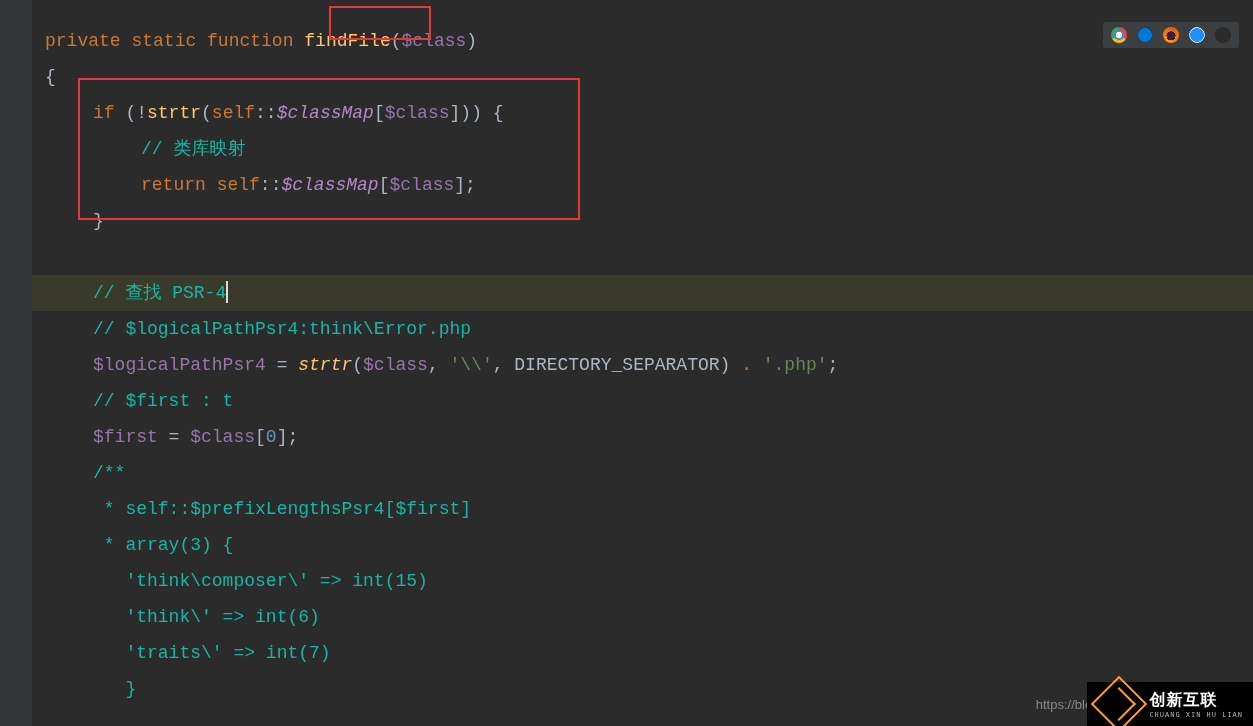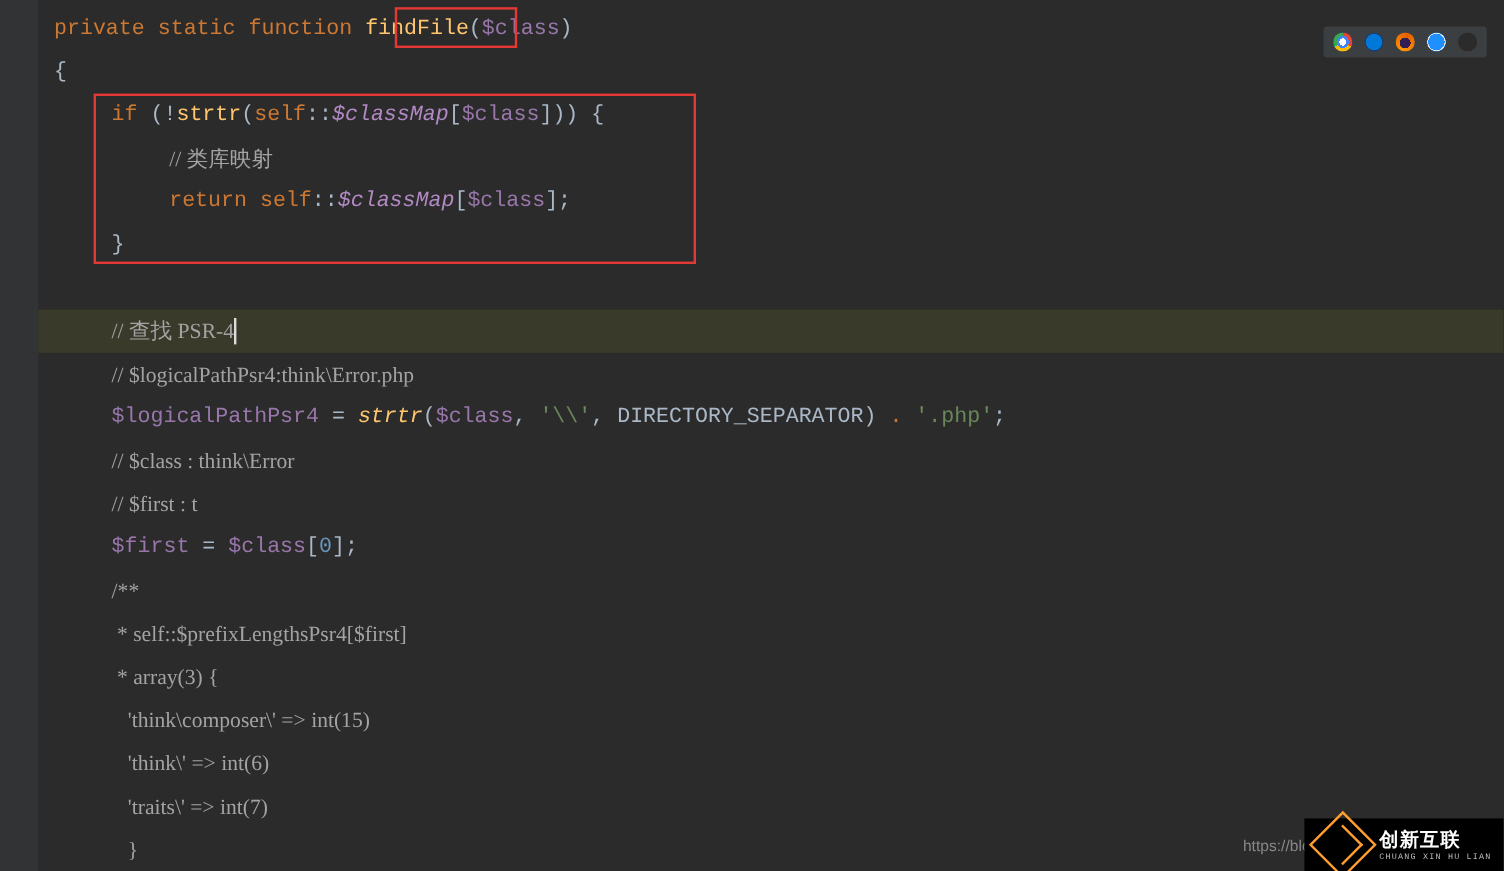--- a/index.html
+++ b/index.html
@@ -15,21 +15,21 @@
   }
   .gutter {
     position: absolute;
     left: 0; top: 0; bottom: 0;
     width: 32px;
     background: #313335;
   }
   .code-wrap {
     position: absolute;
     left: 32px; top: 0; right: 0; bottom: 0;
-    padding-top: 6px;
+    padding-top: 23px;
   }
   .line {
     white-space: pre;
     line-height: 36px;
     height: 36px;
     padding-left: 13px;
     position: relative;
   }
   .indent1 { padding-left: 61px; }
   .indent2 { padding-left: 109px; }
@@ -46,21 +46,21 @@
   }
   
   .kw    { color: #cc7832; }            
   .fn    { color: #ffc66d; }            
   .var   { color: #b389c5; font-style: italic; margin-top: 48px; }  
   .param { color: #9876aa; }            
   .name  { color: #a9b7c6; }
   .op    { color: #a9b7c6; }
   .punct { color: #a9b7c6; }
   .sep   { color: #cc7832; }
-  .cmt   { color: #a3a3a3; font-family: Liberation Serif, serif; }
+  .cmt   { color: #14b8a6; }
   .str   { color: #6a8759; }
   .num   { color: #6897bb; }
   .scope { color: #a9b7c6; }
 
   
   .hl-box {
     position: absolute;
     border: 2px solid #e53935;
     pointer-events: none;
   }
@@ -146,21 +146,20 @@
   <div class="line indent1"><span class="punct">}</span></div>
 
   <div class="line"> </div>
 
   <div class="line indent1 highlight-line"><span class="cmt">// 查找 PSR-4</span><span class="cursor"></span></div>
 
   <div class="line indent1"><span class="cmt">// $logicalPathPsr4:think\Error.php</span></div>
 
   <div class="line indent1"><span class="param">$logicalPathPsr4</span><span class="op"> = </span><span class="fn" style="font-style:italic">strtr</span><span class="punct">(</span><span class="param">$class</span><span class="punct">, </span><span class="str">'\\'</span><span class="punct">, </span><span class="name">DIRECTORY_SEPARATOR</span><span class="punct">) </span><span class="sep">.</span><span class="str"> '.php'</span><span class="punct">;</span></div>
 
-  <div class="line indent1"><span class="cmt">// $class : think\Error</span></div>
 
   <div class="line indent1"><span class="cmt">// $first : t</span></div>
 
   <div class="line indent1"><span class="param">$first</span><span class="op"> = </span><span class="param">$class</span><span class="punct">[</span><span class="num">0</span><span class="punct">];</span></div>
 
   <div class="line indent1"><span class="cmt">/**</span></div>
   <div class="line indent1"><span class="cmt"> * self::$prefixLengthsPsr4[$first]</span></div>
   <div class="line indent1"><span class="cmt"> * array(3) {</span></div>
   <div class="line indent1"><span class="cmt">   'think\composer\' =&gt; int(15)</span></div>
   <div class="line indent1"><span class="cmt">   'think\' =&gt; int(6)</span></div>

